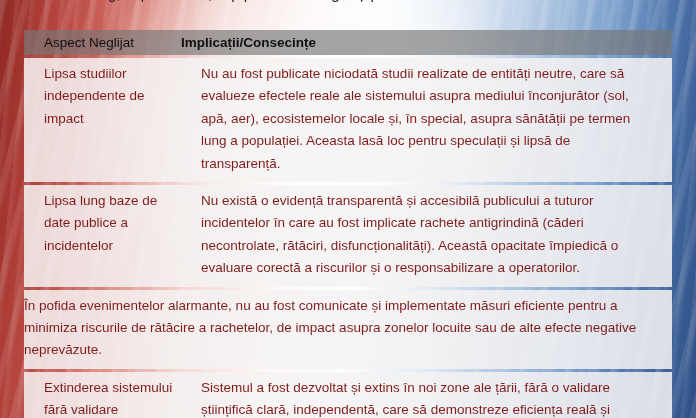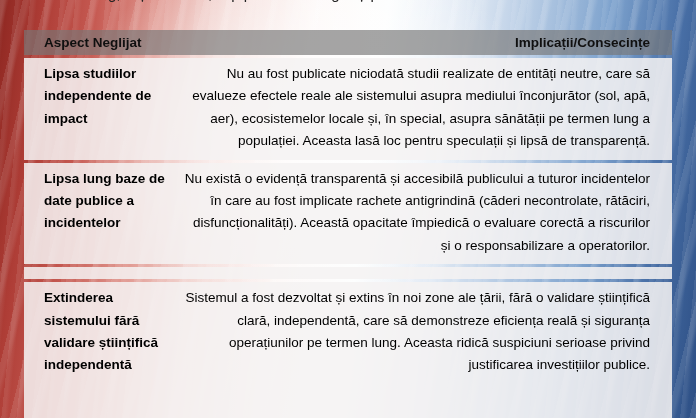--- a/index.html
+++ b/index.html
@@ -54,36 +54,36 @@
     font-weight: bold;
     font-size: 13.5px;
     color: #101010;
   }
 
   .t-row {
     background: rgba(244,242,242,0.86);
     padding: 5px 0 7px 0;
     font-size: 13.5px;
     line-height: 22.4px;
-    color: #000000;
+    color: #7f1d1d;
+    gap: 20px;
   }
   .t-row:last-child { flex: 1; margin-bottom: 0; }
 
   .cell-left {
     box-sizing: border-box;
     width: 157px;
     padding-left: 20px;
     padding-right: 8px;
-    font-weight: bold;
+    font-weight: normal;
     flex: none;
   }
   .cell-right {
     flex: 1;
     padding-right: 22px;
-    text-align: right;
   }
   .t-header .cell-left, .t-header .cell-right { padding-top: 0; }
 </style>
 </head>
 <body>
 
 <div class="clipped-top">g,  ț     ,  p p      g  ț p</div>
 
 <div class="neglect-table">
   <div class="t-header">
@@ -95,20 +95,21 @@
     <div class="cell-left">Lipsa studiilor independente de impact</div>
     <div class="cell-right">Nu au fost publicate niciodată studii realizate de entități neutre, care să evalueze efectele reale ale sistemului asupra mediului înconjurător (sol, apă, aer), ecosistemelor locale și, în special, asupra sănătății pe termen lung a populației. Aceasta lasă loc pentru speculații și lipsă de transparență.</div>
   </div>
 
   <div class="t-row">
     <div class="cell-left">Lipsa lung baze de date publice a incidentelor</div>
     <div class="cell-right">Nu există o evidență transparentă și accesibilă publicului a tuturor incidentelor în care au fost implicate rachete antigrindină (căderi necontrolate, rătăciri, disfuncționalități). Această opacitate împiedică o evaluare corectă a riscurilor și o responsabilizare a operatorilor.</div>
   </div>
 
   <div class="t-row">
+    <div class="cell-right">În pofida evenimentelor alarmante, nu au fost comunicate și implementate măsuri eficiente pentru a minimiza riscurile de rătăcire a rachetelor, de impact asupra zonelor locuite sau de alte efecte negative neprevăzute.</div>
   </div>
 
   <div class="t-row">
     <div class="cell-left">Extinderea sistemului fără validare științifică independentă</div>
     <div class="cell-right">Sistemul a fost dezvoltat și extins în noi zone ale țării, fără o validare științifică clară, independentă, care să demonstreze eficiența reală și siguranța operațiunilor pe termen lung. Aceasta ridică suspiciuni serioase privind justificarea investițiilor publice.</div>
   </div>
 </div>
 </div>
 
 </body></html>

